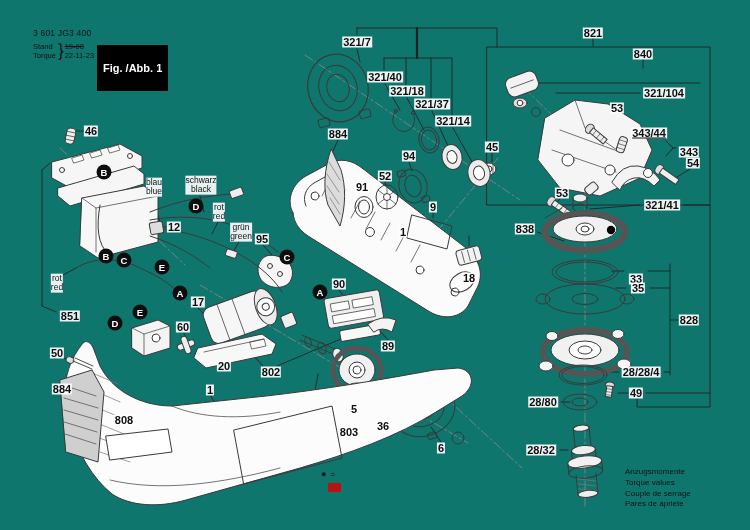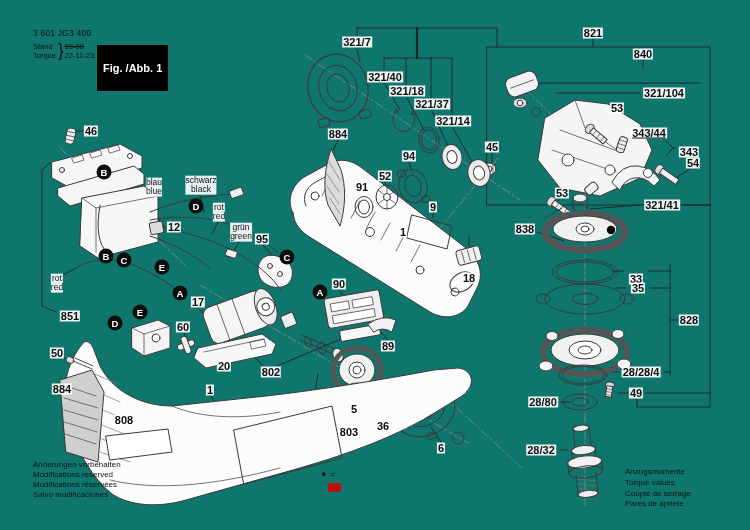--- a/index.html
+++ b/index.html
@@ -478,27 +478,20 @@
       <div class="wire" style="left: 241px; top: 232px;">
         <div>grün</div>
         <div>green</div>
       </div>
       <div class="wire" style="left: 57px; top: 283px;">
         <div>rot</div>
         <div>red</div>
       </div>
     </div>
 
-  <div id="mods">
-
-  <div>Änderungen vorbehalten</div>
-      <div>Modifications reserved</div>
-      <div>Modifications réservées</div>
-      <div>Salvo modificaciones</div>
-    </div>
 
   <div id="note">
     <span class="sym">●</span>
     <span>=</span>
     <div>
     </div>
   </div>
   <div id="red-mark"></div>
 
   <div id="torque">

